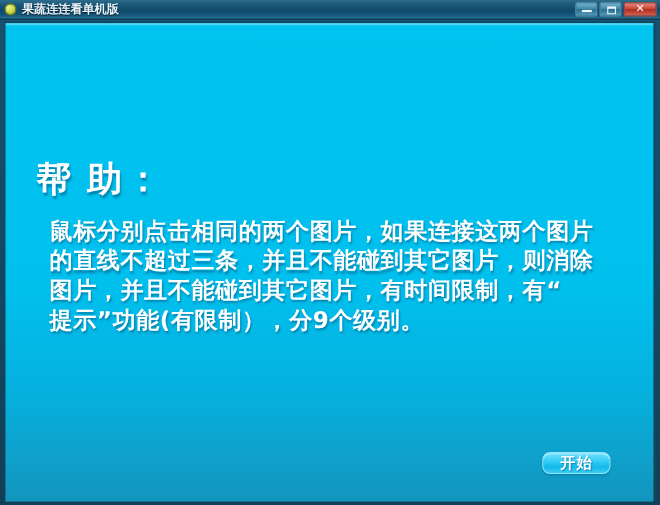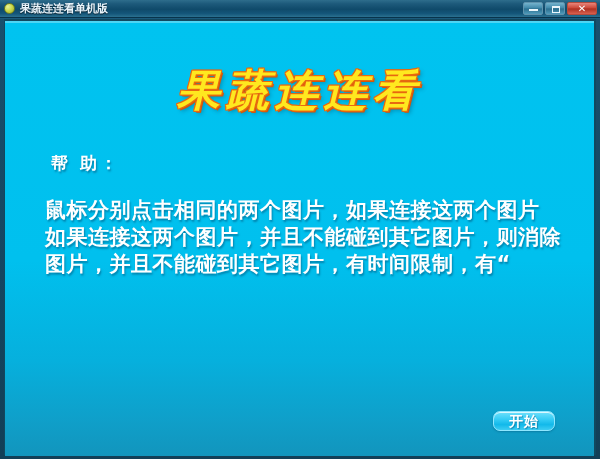--- a/index.html
+++ b/index.html
@@ -174,29 +174,30 @@
       -1px 1px 0 #e86a10,
        1px -1px 0 #e86a10,
       -1px -1px 0 #e86a10,
        2px 2px 0 #d4560a,
        3px 3px 4px rgba(0,60,90,0.40);
   }
 
   
   #help-heading {
     position: absolute;
-    left: 46px;
+    left: 28px;
     top: 127px;
-    font-size: 17px;
+    font-size: 32px;
     line-height: 30px;
     font-weight: bold;
     color: #ffffff;
     letter-spacing: 3px;
     white-space: nowrap;
     text-shadow: 1px 2px 2px rgba(0,85,125,0.60);
+    font-family: Liberation Serif, serif;
   }
 
   
   #help-body {
     position: absolute;
     left: 40px;
     top: 176px;
     width: 532px;
   }
   .help-line {
@@ -262,28 +263,28 @@
         <span class="glyph-close">✕</span>
       </div>
     </div>
   </div>
 
   <div id="frame-inset"></div>
 
   <div id="content-area">
     <div id="content-inner-hi"></div>
 
-    <div id="game-title">果蔬连连看</div>
 
     <div id="help-heading">帮 助：</div>
 
     <div id="help-body">
       <div class="help-line">鼠标分别点击相同的两个图片，如果连接这两个图片</div>
-      <div class="help-line">如果连接这两个图片，并且不能碰到其它图片，则消除</div>
+      <div class="help-line">的直线不超过三条，并且不能碰到其它图片，则消除</div>
       <div class="help-line">图片，并且不能碰到其它图片，有时间限制，有“</div>
+      <div class="help-line">提示”功能(有限制），分9个级别。</div>
     </div>
 
     <div id="start-button">
       <span id="start-button-label">开始</span>
     </div>
   </div>
 
 </div>
 
 </body></html>

